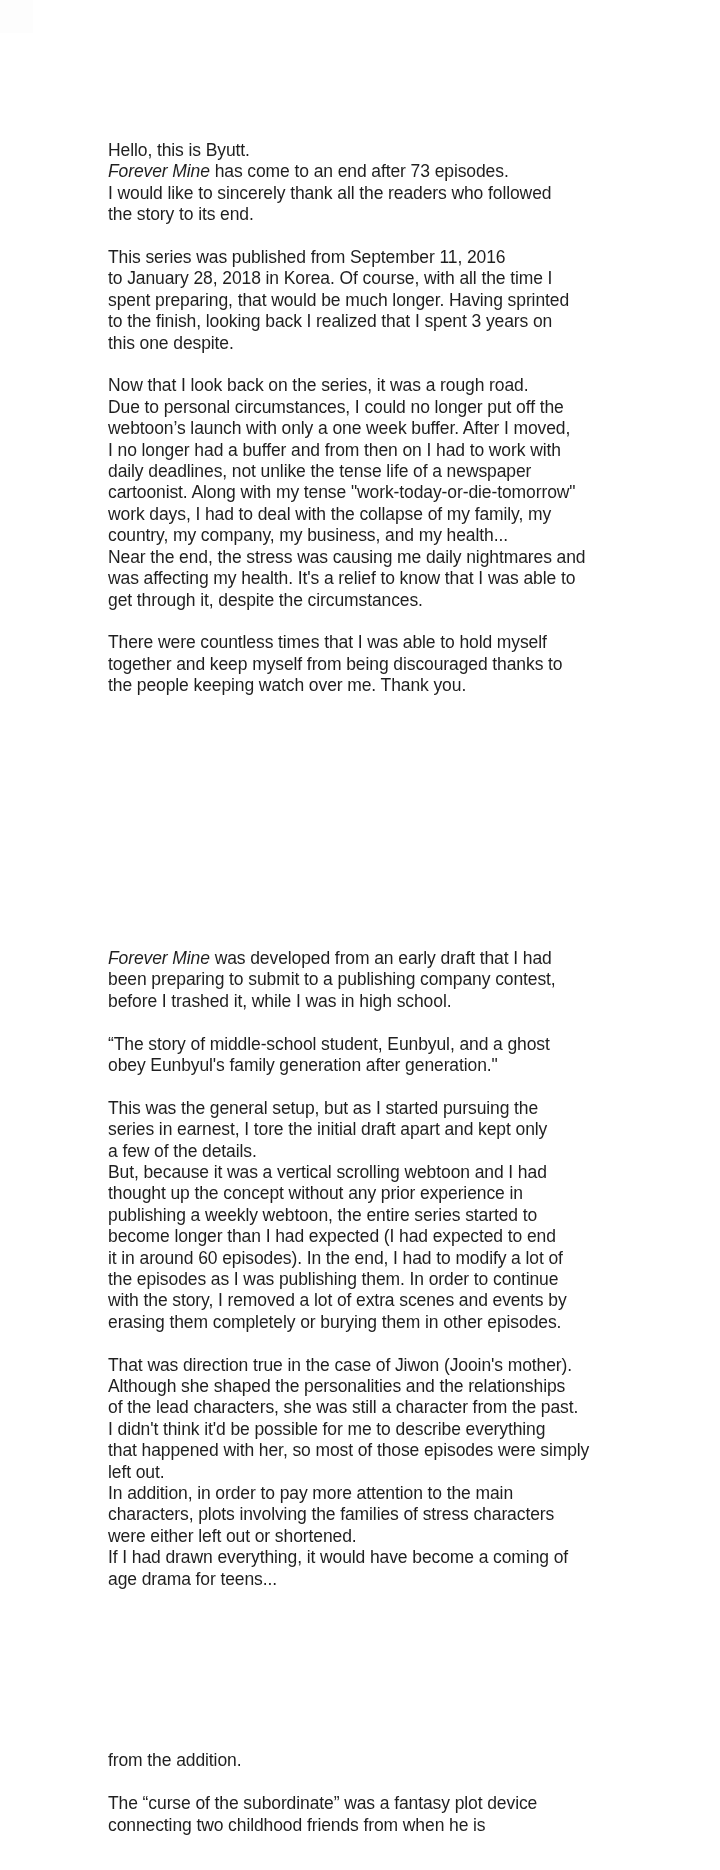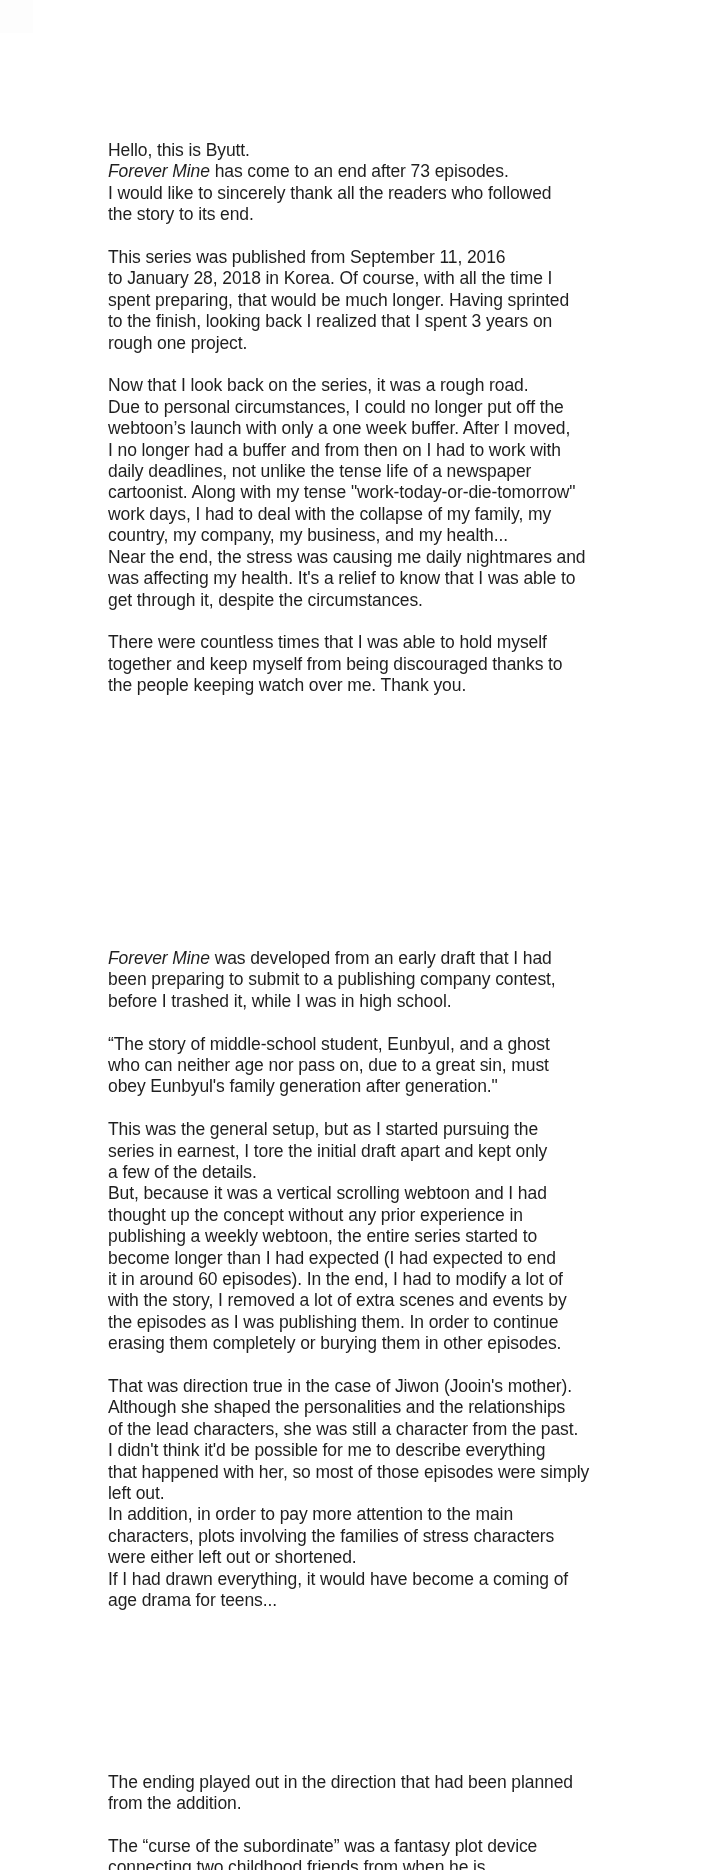--- a/index.html
+++ b/index.html
@@ -64,21 +64,21 @@
         <span class="line">Hello, this is Byutt.</span>
         <span class="line"><i>Forever Mine</i> has come to an end after 73 episodes.</span>
         <span class="line">I would like to sincerely thank all the readers who followed</span>
         <span class="line">the story to its end.</span>
       </div>
       <div class="para">
         <span class="line">This series was published from September 11, 2016</span>
         <span class="line">to January 28, 2018 in Korea. Of course, with all the time I</span>
         <span class="line">spent preparing, that would be much longer. Having sprinted</span>
         <span class="line">to the finish, looking back I realized that I spent 3 years on</span>
-        <span class="line">rough one project.</span>
+        <span class="line">this one despite.</span>
       </div>
       <div class="para">
         <span class="line">Now that I look back on the series, it was a rough road.</span>
         <span class="line">Due to personal circumstances, I could no longer put off the</span>
         <span class="line">webtoon’s launch with only a one week buffer. After I moved,</span>
         <span class="line">I no longer had a buffer and from then on I had to work with</span>
         <span class="line">daily deadlines, not unlike the tense life of a newspaper</span>
         <span class="line">cartoonist. Along with my tense "work-today-or-die-tomorrow"</span>
         <span class="line">work days, I had to deal with the collapse of my family, my</span>
         <span class="line">country, my company, my business, and my health...</span>
@@ -92,52 +92,50 @@
         <span class="line">the people keeping watch over me. Thank you.</span>
       </div>
       <div class="spacer" style="height: 230px;"></div>
       <div class="para">
         <span class="line"><i>Forever Mine</i> was developed from an early draft that I had</span>
         <span class="line">been preparing to submit to a publishing company contest,</span>
         <span class="line">before I trashed it, while I was in high school.</span>
       </div>
       <div class="para">
         <span class="line">“The story of middle-school student, Eunbyul, and a ghost</span>
-        <span class="line">who can neither age nor pass on, due to a great sin, must</span>
         <span class="line">obey Eunbyul's family generation after generation."</span>
       </div>
       <div class="para">
         <span class="line">This was the general setup, but as I started pursuing the</span>
         <span class="line">series in earnest, I tore the initial draft apart and kept only</span>
         <span class="line">a few of the details.</span>
         <span class="line">But, because it was a vertical scrolling webtoon and I had</span>
         <span class="line">thought up the concept without any prior experience in</span>
         <span class="line">publishing a weekly webtoon, the entire series started to</span>
         <span class="line">become longer than I had expected (I had expected to end</span>
         <span class="line">it in around 60 episodes). In the end, I had to modify a lot of</span>
+        <span class="line">the episodes as I was publishing them. In order to continue</span>
         <span class="line">with the story, I removed a lot of extra scenes and events by</span>
-        <span class="line">the episodes as I was publishing them. In order to continue</span>
         <span class="line">erasing them completely or burying them in other episodes.</span>
       </div>
       <div class="para">
         <span class="line">That was direction true in the case of Jiwon (Jooin's mother).</span>
         <span class="line">Although she shaped the personalities and the relationships</span>
         <span class="line">of the lead characters, she was still a character from the past.</span>
         <span class="line">I didn't think it'd be possible for me to describe everything</span>
         <span class="line">that happened with her, so most of those episodes were simply</span>
         <span class="line">left out.</span>
         <span class="line">In addition, in order to pay more attention to the main</span>
         <span class="line">characters, plots involving the families of stress characters</span>
         <span class="line">were either left out or shortened.</span>
         <span class="line">If I had drawn everything, it would have become a coming of</span>
         <span class="line">age drama for teens...</span>
       </div>
       <div class="spacer" style="height: 139px;"></div>
       <div class="para">
-        <span class="line">The ending played out in the direction that had been planned</span>
         <span class="line">from the addition.</span>
       </div>
       <div class="para">
         <span class="line">The “curse of the subordinate” was a fantasy plot device</span>
         <span class="line">connecting two childhood friends from when he is</span>
       </div>
     </div>
 </div>
 
 </body></html>

